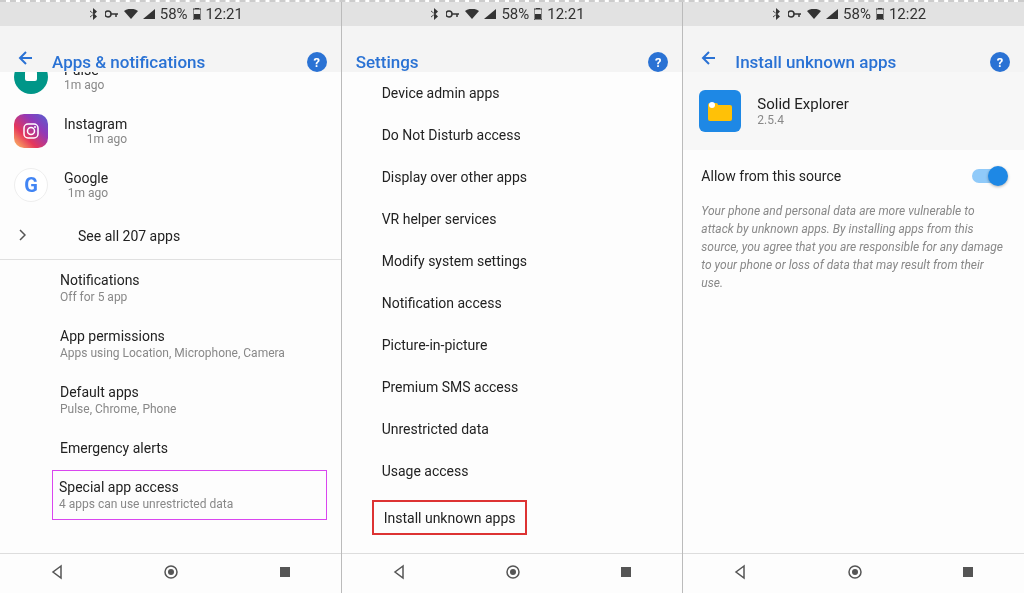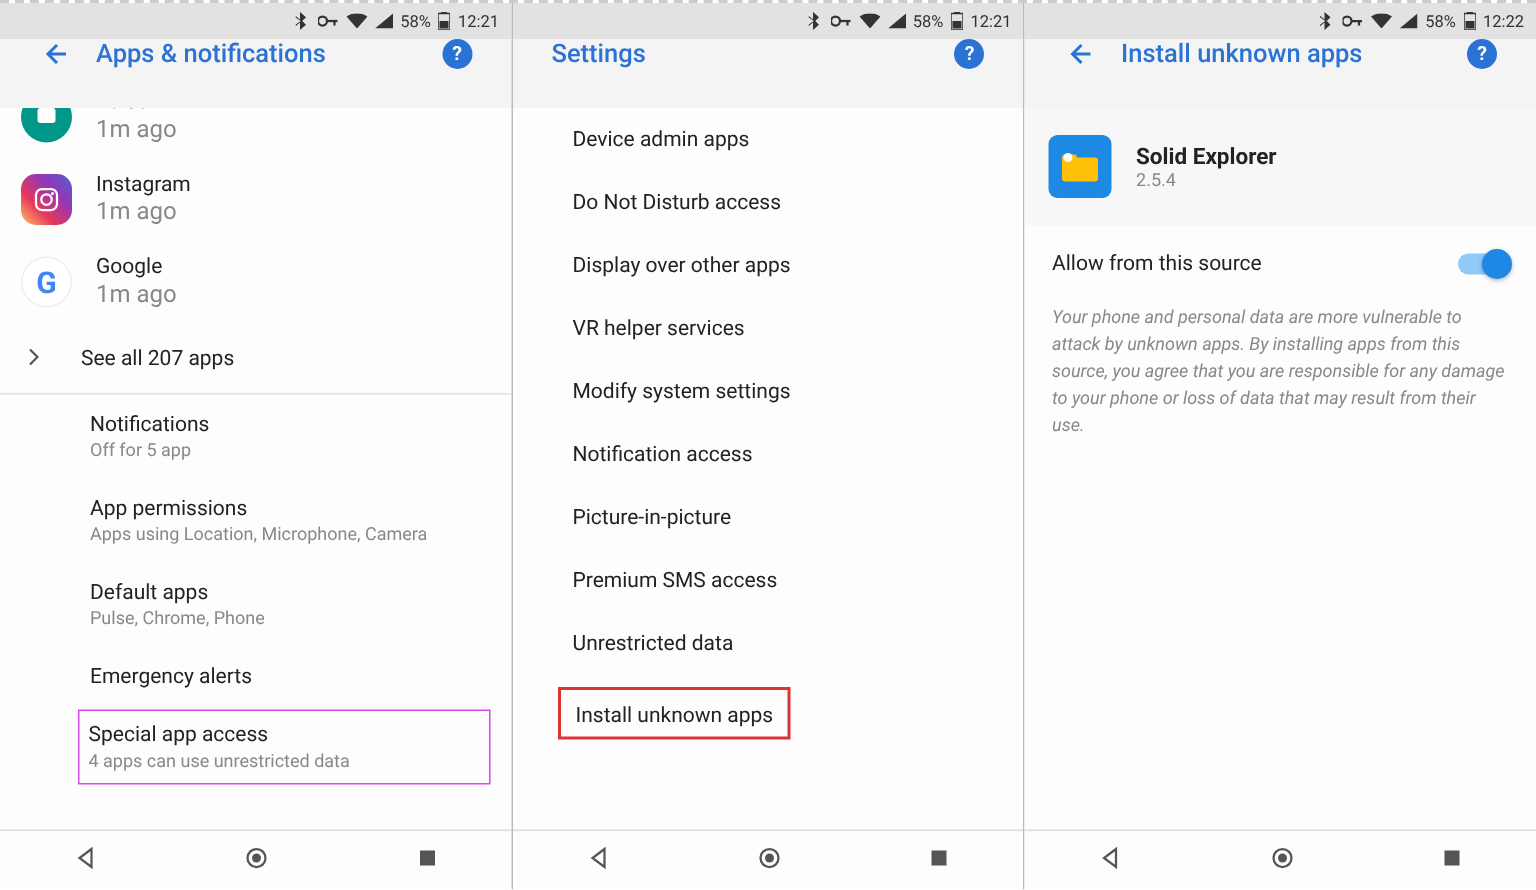--- a/index.html
+++ b/index.html
@@ -1,55 +1,55 @@
 <!DOCTYPE html>
 <html><head>
 <meta charset="utf-8">
 <style>
 * { margin: 0; padding: 0; box-sizing: border-box; font-family: Roboto, Arial, sans-serif; }
 body { background: #fff; width: 1024px; height: 593px; overflow: hidden; }
 .container { display: flex; width: 1024px; height: 593px; border-top: 2px dashed #ccc; }
 .phone { flex: 1; background: #fdfdfd; display: flex; flex-direction: column; position: relative; }
 .phone + .phone { border-left: 1px solid #bbb; }
 
-.statusbar { height: 24px; background: #e2e2e2; display: flex; justify-content: flex-end; align-items: center; padding-right: 8px; gap: 5px; font-size: 11px; color: #333; }
+.statusbar { height: 24px; background: #e2e2e2; display: flex; justify-content: center; align-items: center; padding-right: 8px; gap: 5px; font-size: 15px; color: #333; }
 .statusbar .ic { display: inline-flex; align-items: center; }
 
-.header { height: 46px; background: #f4f4f4; display: flex; align-items: flex-start; padding: 0 26px; }
+.header { height: 46px; background: #f4f4f4; display: flex; align-items: flex-end; padding: 0 14px; }
 .header .back { margin-right: 18px; cursor: pointer; }
 .header .title { color: #2a72d4; font-size: 17px; font-weight: 500; flex: 1; }
 .header .help { width: 20px; height: 20px; border-radius: 50%; background: #2a72d4; color: #fff; display: flex; align-items: center; justify-content: center; font-size: 13px; font-weight: bold; cursor: pointer; }
 
 .content { flex: 1; overflow: hidden; background: #fdfdfd; }
 
 .app-row { display: flex; align-items: center; padding: 10px 14px; cursor: pointer; }
 .app-icon { width: 34px; height: 34px; border-radius: 50%; margin-right: 16px; display: flex; align-items: center; justify-content: center; flex-shrink: 0; }
 .app-icon.pulse { background: #009688; }
 .app-icon.ig { background: linear-gradient(45deg,#fec564,#e6375b,#9138b8,#5460d0); border-radius: 10px; }
 .app-icon.google { background: #fff; border:1px solid #eee; }
 .app-name { font-size: 14px; color: #222; }
-.app-sub { font-size: 16px; color: #888; }
-
-.see-all { display: flex; align-items: center; padding: 14px 18px; cursor: pointer; }
+.app-sub { font-size: 12px; color: #888; text-align: right; }
+
+.see-all { display: flex; align-items: center; padding: 14px 18px; cursor: pointer; gap: 24px; }
 .see-all .chev { margin-right: 28px; color: #555; }
 .see-all .txt { font-size: 14px; color: #222; }
 
 .divider { height: 1px; background: #e0e0e0; margin: 0; }
 
 .setting-item { padding: 12px 0 12px 60px; cursor: pointer; }
 .setting-item.compact { padding: 13px 0 13px 40px; }
 .setting-title { font-size: 14px; color: #222; }
 .setting-sub { font-size: 12px; color: #888; margin-top: 2px; }
 
 .highlight { border: 1px solid #d946ef; margin: 2px 14px 2px 52px; padding: 8px 6px; }
 .highlight2 { border: 2px solid #d33; display: inline-block; padding: 6px 10px; margin-left: 30px; }
 
 .app-card { display: flex; align-items: center; padding: 18px 16px; background: #f7f7f7; }
 .app-card-icon { width: 42px; height: 42px; background: #1e88e5; border-radius: 6px; margin-right: 16px; display:flex; align-items:center; justify-content:center; }
-.app-card-name { font-size: 15px; color: #222; font-weight: 700; }
+.app-card-name { font-size: 15px; color: #222; font-weight: 400; }
 .app-card-ver { font-size: 12px; color: #888; }
 
 .toggle-row { display: flex; align-items: center; justify-content: space-between; padding: 18px 18px; }
 .toggle-label { font-size: 14px; color: #222; }
 .switch { width: 34px; height: 14px; background: #90caf9; border-radius: 7px; position: relative; cursor: pointer; }
 .switch::after { content:""; position:absolute; right:-2px; top:-3px; width:20px; height:20px; background:#1e88e5; border-radius:50%; box-shadow:0 1px 3px rgba(0,0,0,.3); }
 
 .warn { padding: 0 18px; font-size: 12px; color: #888; line-height: 1.5; font-style: italic; }
 
 .navbar { height: 40px; border-top: 1px solid #ddd; display: flex; align-items: center; justify-content: space-around; background:#fdfdfd; }
@@ -237,20 +237,23 @@
           <div class="setting-title">Notification access</div>
         </div>
     <div class="setting-item compact">
           <div class="setting-title">Picture-in-picture</div>
         </div>
     <div class="setting-item compact">
           <div class="setting-title">Premium SMS access</div>
         </div>
     <div class="setting-item compact">
           <div class="setting-title">Unrestricted data</div>
+        </div>
+    <div class="setting-item compact">
+          <div class="setting-title">Usage access</div>
         </div>
     <div style="padding:8px 0"><div class="highlight2"><span class="setting-title">Install unknown apps</span></div></div>
   </div>
   <div class="navbar">
     <span class="nav-btn"><svg width="16" height="16" viewBox="0 0 16 16">
             <path d="M12 2L4 8l8 6z" fill="none" stroke="#555" stroke-width="1.5"></path>
           </svg></span>
     <span class="nav-btn"><svg width="16" height="16" viewBox="0 0 16 16">
             <circle cx="8" cy="8" r="6" fill="none" stroke="#555" stroke-width="1.5"></circle>
             <circle cx="8" cy="8" r="3" fill="#555"></circle>

